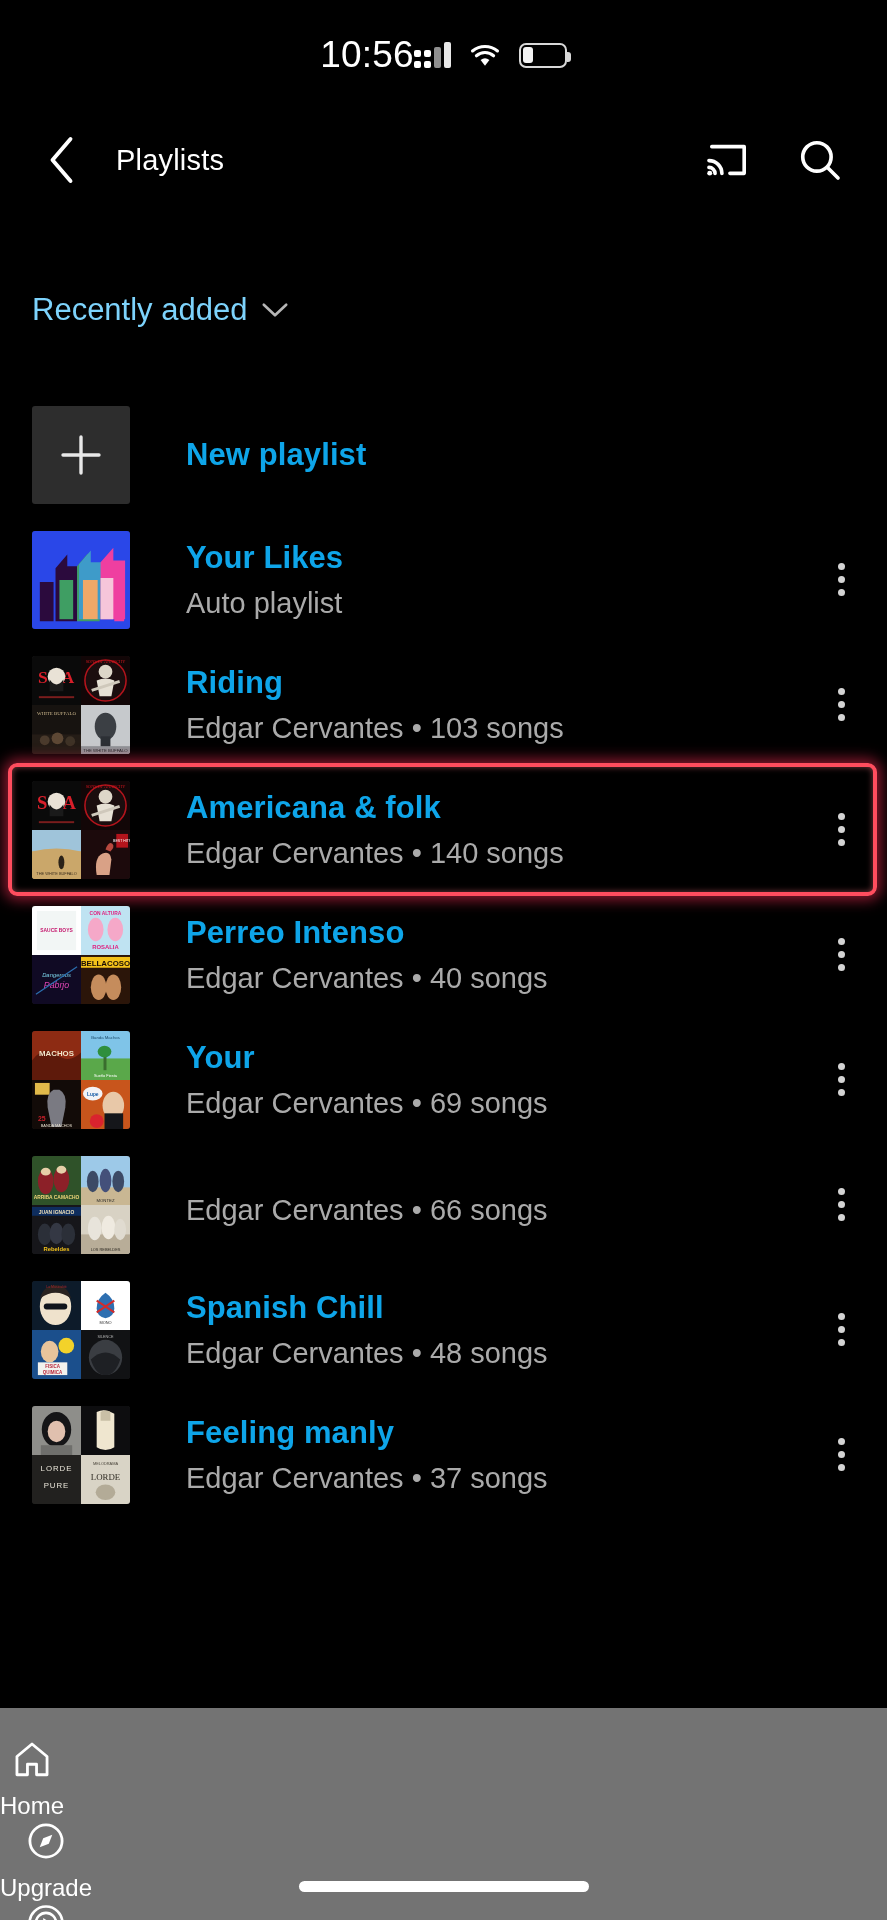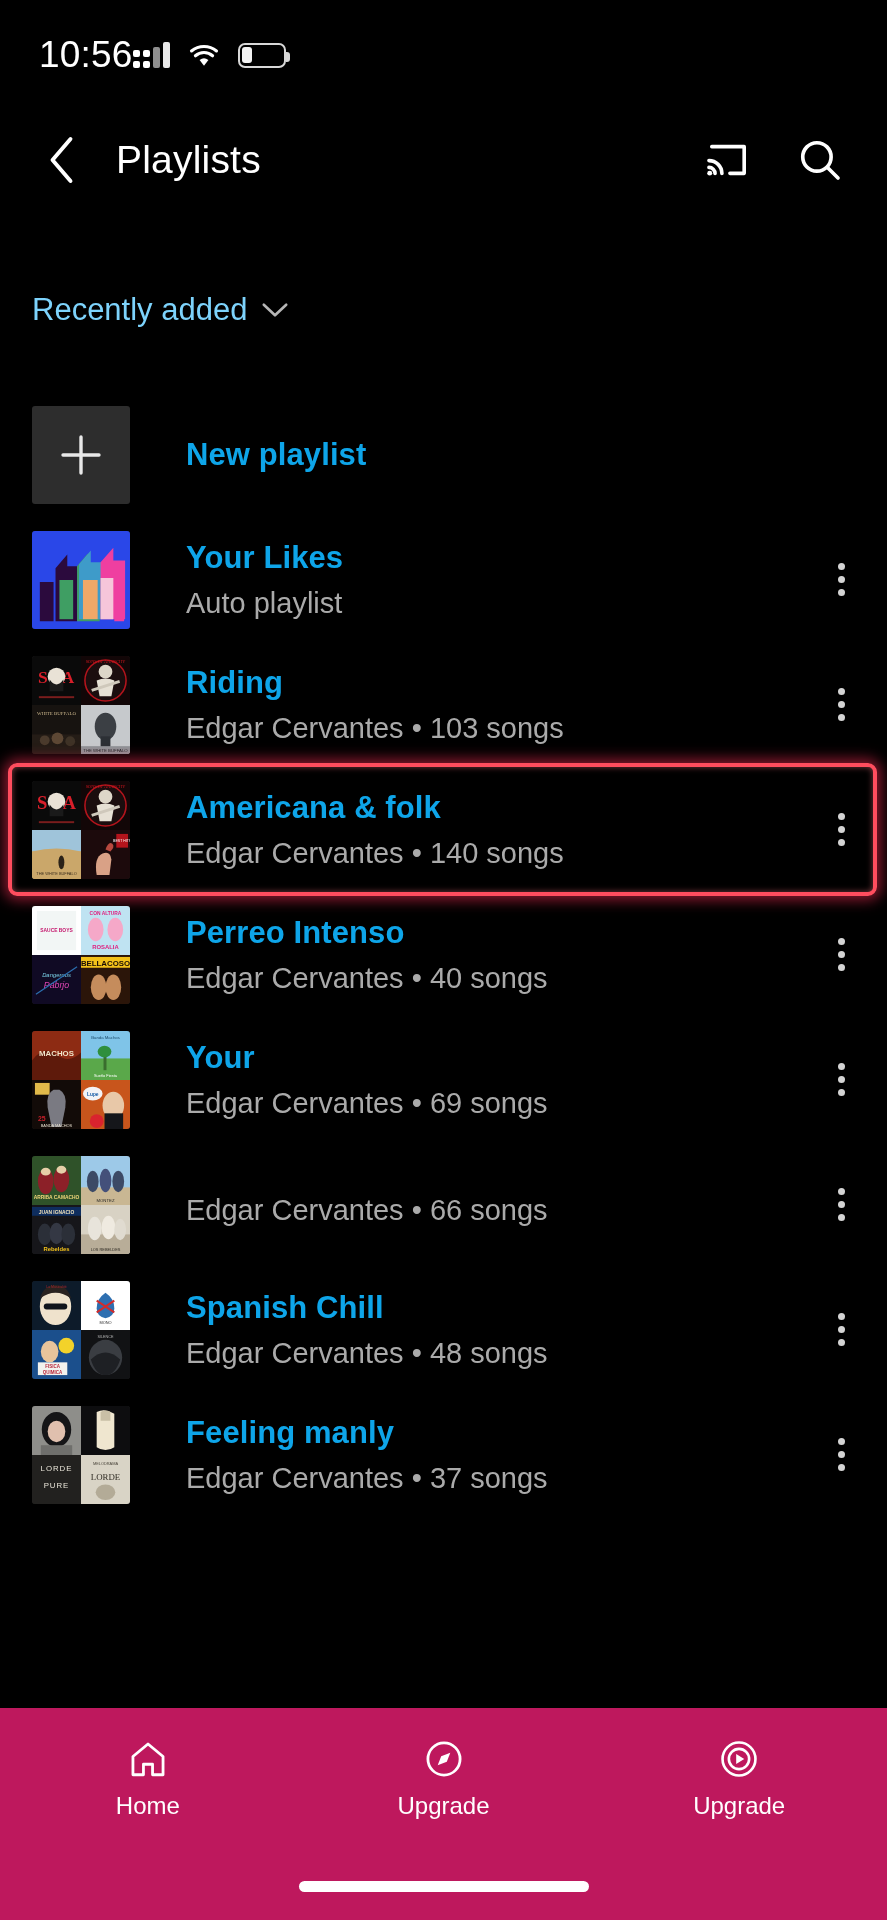--- a/index.html
+++ b/index.html
@@ -7,21 +7,21 @@
     width:887px; height:1920px;
     background:#000;
     font-family:"Liberation Sans", sans-serif;
     overflow:hidden;
   }
   #app { position:relative; width:887px; height:1920px; background:#000; }
 
   
   .statusbar {
     position:absolute; top:0; left:0; width:887px; height:110px;
-    display:flex; align-items:center; justify-content:flex-start;
+    display:flex; align-items:center; justify-content:center;
     padding:0 39px;
   }
   .clock { color:#fff; font-size:37px; font-weight:400; letter-spacing:0.2px; }
   .status-icons { display:flex; align-items:center; gap:17px; }
 
   .sig { display:flex; align-items:flex-end; gap:3px; height:26px; }
   .sig .dotcol { display:flex; flex-direction:column; justify-content:flex-end; gap:4px; }
   .sig .dot { width:7px; height:7px; border-radius:2px; background:#fff; }
   .sig .bar { width:7px; border-radius:2px; background:#8f8f8f; }
   .sig .bar.b3 { height:21px; }
@@ -38,21 +38,21 @@
   }
   .batt .lvl { height:100%; width:26%; background:#f2f2f2; border-radius:3px; }
 
   
   .appbar {
     position:absolute; top:110px; left:0; width:887px; height:100px;
     display:flex; align-items:center; padding:0 32px;
   }
   .back-btn { width:62px; height:62px; display:flex; align-items:center; justify-content:center; }
   .page-title {
-    color:#fff; font-size:39px; font-weight:400; margin-left:22px; letter-spacing:0.2px;
+    color:#fff; font-size:29px; font-weight:400; margin-left:22px; letter-spacing:0.2px;
   }
   .appbar-spacer { flex:1; }
   .appbar-action { width:70px; height:70px; display:flex; align-items:center; justify-content:center; }
   .appbar-action + .appbar-action { margin-left:22px; }
 
   
   .sortrow {
     position:absolute; top:280px; left:0;
     display:flex; align-items:center; padding-left:32px; height:60px;
   }
@@ -97,21 +97,21 @@
   .row.highlight:before {
     content:""; position:absolute; left:8px; right:10px; top:-4px; bottom:-4px;
     border:4px solid #ff4d5e; border-radius:9px;
     box-shadow:0 0 14px 4px rgba(255,45,85,0.55), inset 0 0 6px rgba(255,120,130,0.5);
     pointer-events:none;
   }
 
   
   .bottomnav {
     position:absolute; left:0; bottom:0; width:887px; height:212px;
-    background:#be185d; display:flex; align-items:flex-start; padding-top:30px;
+    background:#737373; display:flex; align-items:flex-start; padding-top:30px;flex-direction:column;
   }
   .navitem { flex:1; display:flex; flex-direction:column; align-items:center; gap:12px; }
   .navlabel { color:#fff; font-size:24px; font-weight:400; }
   .homebar {
     position:absolute; left:50%; transform:translateX(-50%); bottom:28px;
     width:290px; height:11px; background:#fff; border-radius:6px;
   }
 
   
   .art { width:100%; height:100%; display:block; }

